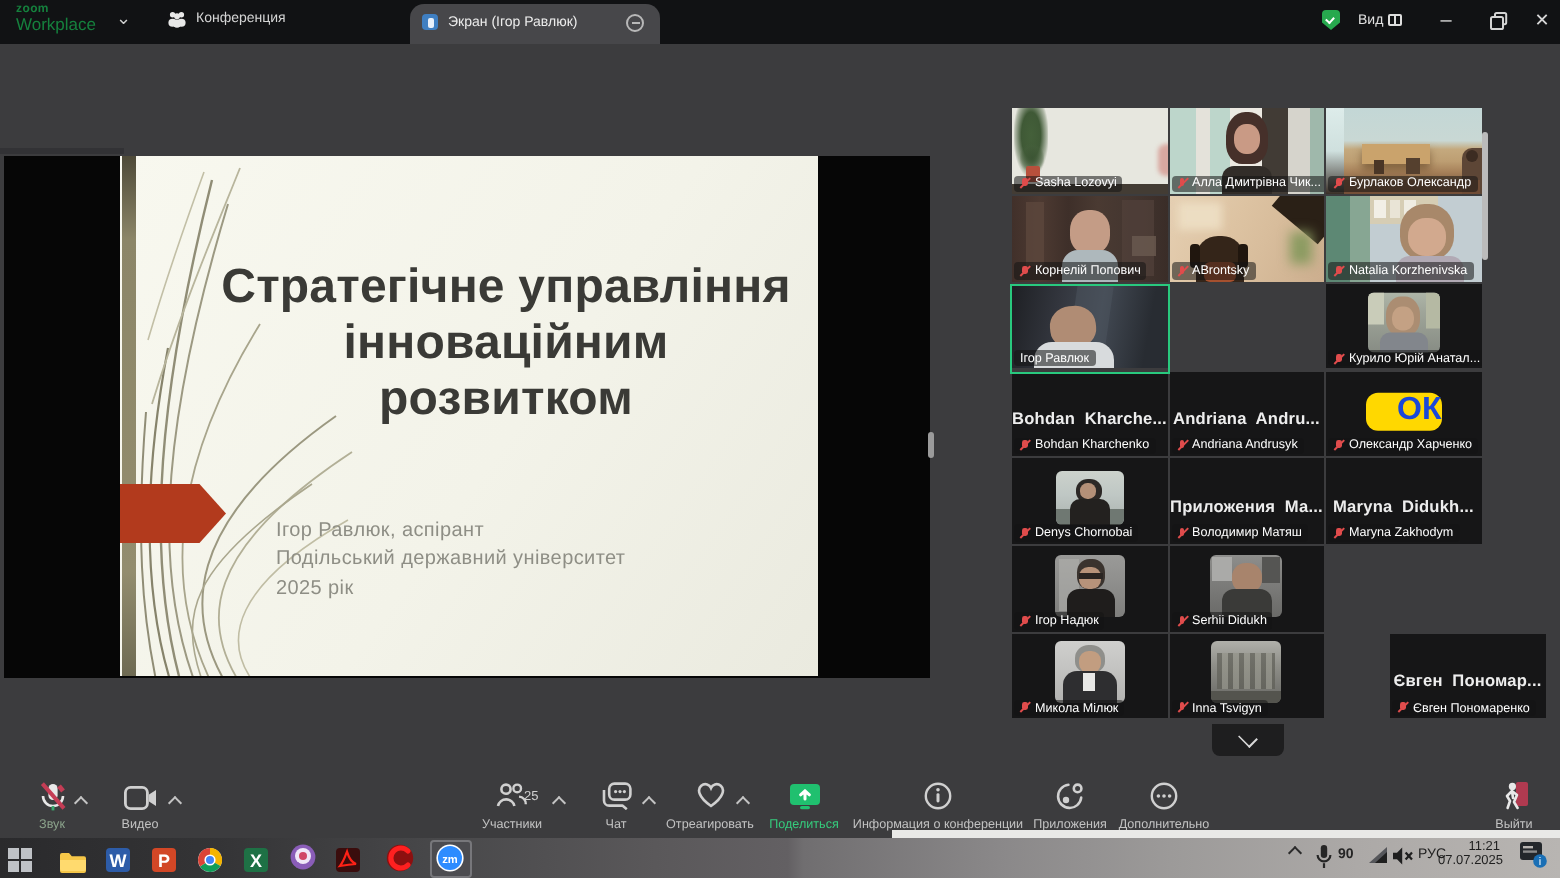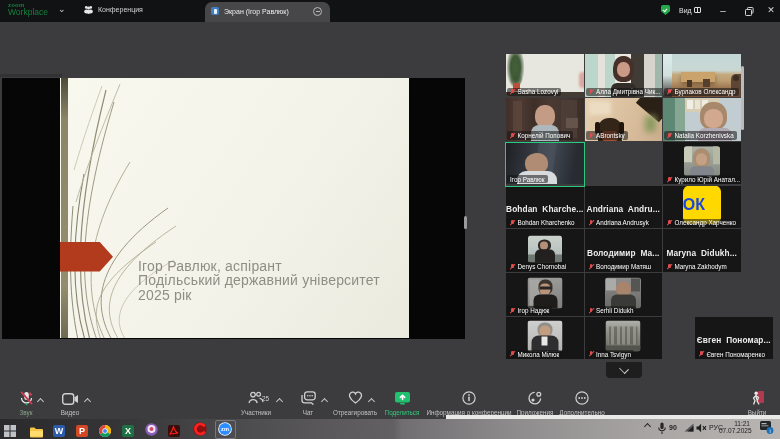--- a/index.html
+++ b/index.html
@@ -26,21 +26,21 @@
 .winbtn { position:absolute; top:0; width:26px; height:21px; color:#d8d8d8; text-align:center; line-height:21px; }
 #btn-min { left:710px; font-size:10px; }
 #btn-max { left:736px; }
 #btn-close { left:758px; font-size:9px; }
 
 
 #viewport { position:absolute; left:2px; top:77.5px; width:463px; height:261px; background:#060606; }
 #slide { position:absolute; left:58px; top:0.5px; width:349px; height:260px; background:linear-gradient(125deg,#f8f8ef 0%,#f3f3e9 55%,#eaeadf 100%); overflow:hidden; }
 #oliveband { position:absolute; left:0.5px; top:0; width:7px; height:260px; background:linear-gradient(180deg,#4e4a38,#8c8668 16%,#938d6e 80%,#6e6a52); }
 #slidetitle { position:absolute; left:38px; top:51.5px; width:310px; text-align:center; color:#3a3a36; font-weight:bold; font-size:24px; line-height:28px; letter-spacing:0.1px; }
-#slidesub { position:absolute; left:78px; top:181px; color:#8e8e85; font-size:14px; line-height:14.4px; letter-spacing:0.2px; }
+#slidesub { position:absolute; left:78px; top:181px; color:#8e8e85; font-size:10px; line-height:14.4px; letter-spacing:0.2px; }
 #arrow { position:absolute; left:0px; top:164px; width:53px; height:29.5px; background:#b23a1d; clip-path:polygon(0 0, 75% 0, 100% 50%, 75% 100%, 0 100%); }
 
 
 .tile { position:absolute; width:77.5px; height:42.7px; background:#161617; overflow:hidden; }
 .lbl { position:absolute; left:1px; bottom:1px; display:flex; align-items:center; background:rgba(20,20,20,0.55); border-radius:2px; padding:0 3px; height:8.5px; color:#fff; font-size:6.3px; white-space:nowrap; }
 .micoff { width:5px; height:6.5px; flex:0 0 5px; position:relative; margin-right:2.5px; }
 .micoff:before { content:""; position:absolute; left:1.4px; top:0.6px; width:2.4px; height:4px; background:#e04c4c; border-radius:1.2px; }
 .micoff:after { content:""; position:absolute; left:2.2px; top:-0.4px; width:1px; height:7.4px; background:#e04c4c; transform:rotate(45deg); }
 .bigname { position:absolute; left:0; top:0; width:100%; height:100%; padding-top:4px; display:flex; align-items:center; justify-content:center; color:#ededed; font-weight:bold; font-size:8.3px; letter-spacing:0.1px; white-space:pre; }
 .avatar { position:absolute; left:50%; top:50%; transform:translate(-50%,-50%); width:35px; height:30px; border-radius:3px; overflow:hidden; }
@@ -109,20 +109,21 @@
         <path d="M 45 262 C 26 222, 20 165, 70 84" stroke="#a8a58c" stroke-width="0.9" fill="none"></path>
         <path d="M 25 262 C 13 222, 10 170, 24 96" stroke="#86836b" stroke-width="1.1" fill="none"></path>
         <path d="M 52 262 C 34 230, 30 185, 108 130" stroke="#9b9880" stroke-width="1" fill="none"></path>
         <path d="M 59 262 C 42 234, 40 198, 116 148" stroke="#b2af96" stroke-width="0.9" fill="none"></path>
         <path d="M 66 262 C 52 242, 56 215, 114 182" stroke="#c0bda4" stroke-width="0.8" fill="none"></path>
         <path d="M 18 262 C 11 228, 8 190, 13 128" stroke="#908d76" stroke-width="1" fill="none"></path>
         <path d="M 60 6 C 48 36, 30 78, 16 124" stroke="#b8b59c" stroke-width="0.9" fill="none"></path>
         <path d="M 42 8 C 34 30, 24 58, 14 92" stroke="#c2bfa6" stroke-width="0.8" fill="none"></path>
         <path d="M 41 262 C 30 230, 34 206, 96 164" stroke="#aaa78e" stroke-width="0.8" fill="none"></path>
       </svg>
+      <div id="slidetitle">Стратегічне управління<br>інноваційним<br>розвитком</div>
       <div id="slidesub">Ігор Равлюк, аспірант<br>Подільський державний університет<br>2025 рік</div>
       <div id="arrow"></div>
     </div>
   </div>
   <div id="divider"></div>
 
   <div class="tile" style="left:506.0px; top:54.4px;">
       <div class="av" style="left:0;top:0;width:100%;height:100%;background:#e7e7df;"></div>
       <div class="av" style="left:1px;top:0px;width:17px;height:34px;background:radial-gradient(ellipse at 50% 40%, #44603a 0%, #3f5936 40%, rgba(70,95,60,0.35) 66%, rgba(231,231,223,0) 75%);"></div>
       <div class="av" style="left:4px;top:18px;width:12px;height:14px;background:radial-gradient(ellipse at 50% 50%, #3c5534 0%, rgba(70,95,60,0.4) 60%, rgba(231,231,223,0) 75%);"></div>
@@ -236,21 +237,21 @@
       </div>
     </div>
   <div class="tile" style="left:584.5px; top:185.50000000000003px;">
       <div class="bigname">Andriana  Andru...</div>
       <div class="lbl">
         <span class="micoff"></span>
         <span>Andriana Andrusyk</span>
       </div>
     </div>
   <div class="tile" style="left:663.0px; top:185.50000000000003px;">
-      <div class="av" style="left:50%;top:50%;transform:translate(-50%,-56%);width:38px;height:38px;background:#ffd800;border-radius:6px;display:flex;align-items:center;justify-content:flex-start;">
+      <div class="av" style="left:50%;top:50%;transform:translate(-50%,-56%);width:38px;height:19px;background:#ffd800;border-radius:6px;display:flex;align-items:center;justify-content:flex-end;">
         <span style="color:#1b48d8;font-weight:bold;font-size:16px;">ОК</span>
       </div>
       <div class="lbl">
         <span class="micoff"></span>
         <span>Олександр Харченко</span>
       </div>
     </div>
   <div class="tile" style="left:506.0px; top:229.20000000000002px;">
       <div class="avatar" style="width:34px;height:27px;margin-top:-2px;">
         <div class="av" style="left:0;top:0;width:100%;height:100%;background:linear-gradient(180deg,#ccd2cc 0%,#bfc7c4 45%,#a8b0ac 100%);"></div>
@@ -258,21 +259,21 @@
         <div class="av" style="left:10px;top:4px;width:13px;height:12px;background:#2c2826;border-radius:46%;"></div>
         <div class="av" style="left:12.5px;top:6.5px;width:8px;height:8px;background:#b49078;border-radius:46%;"></div>
         <div class="av" style="left:7px;top:14px;width:20px;height:13px;background:#23211f;border-radius:5px 5px 0 0;"></div>
       </div>
       <div class="lbl">
         <span class="micoff"></span>
         <span>Denys Chornobai</span>
       </div>
     </div>
   <div class="tile" style="left:584.5px; top:229.20000000000002px;">
-      <div class="bigname">Володимир  Ма...</div>
+      <div class="bigname">Приложения  Ма...</div>
       <div class="lbl">
         <span class="micoff"></span>
         <span>Володимир Матяш</span>
       </div>
     </div>
   <div class="tile" style="left:663.0px; top:229.20000000000002px;">
       <div class="bigname">Maryna  Didukh...</div>
       <div class="lbl">
         <span class="micoff"></span>
         <span>Maryna Zakhodym</span>

